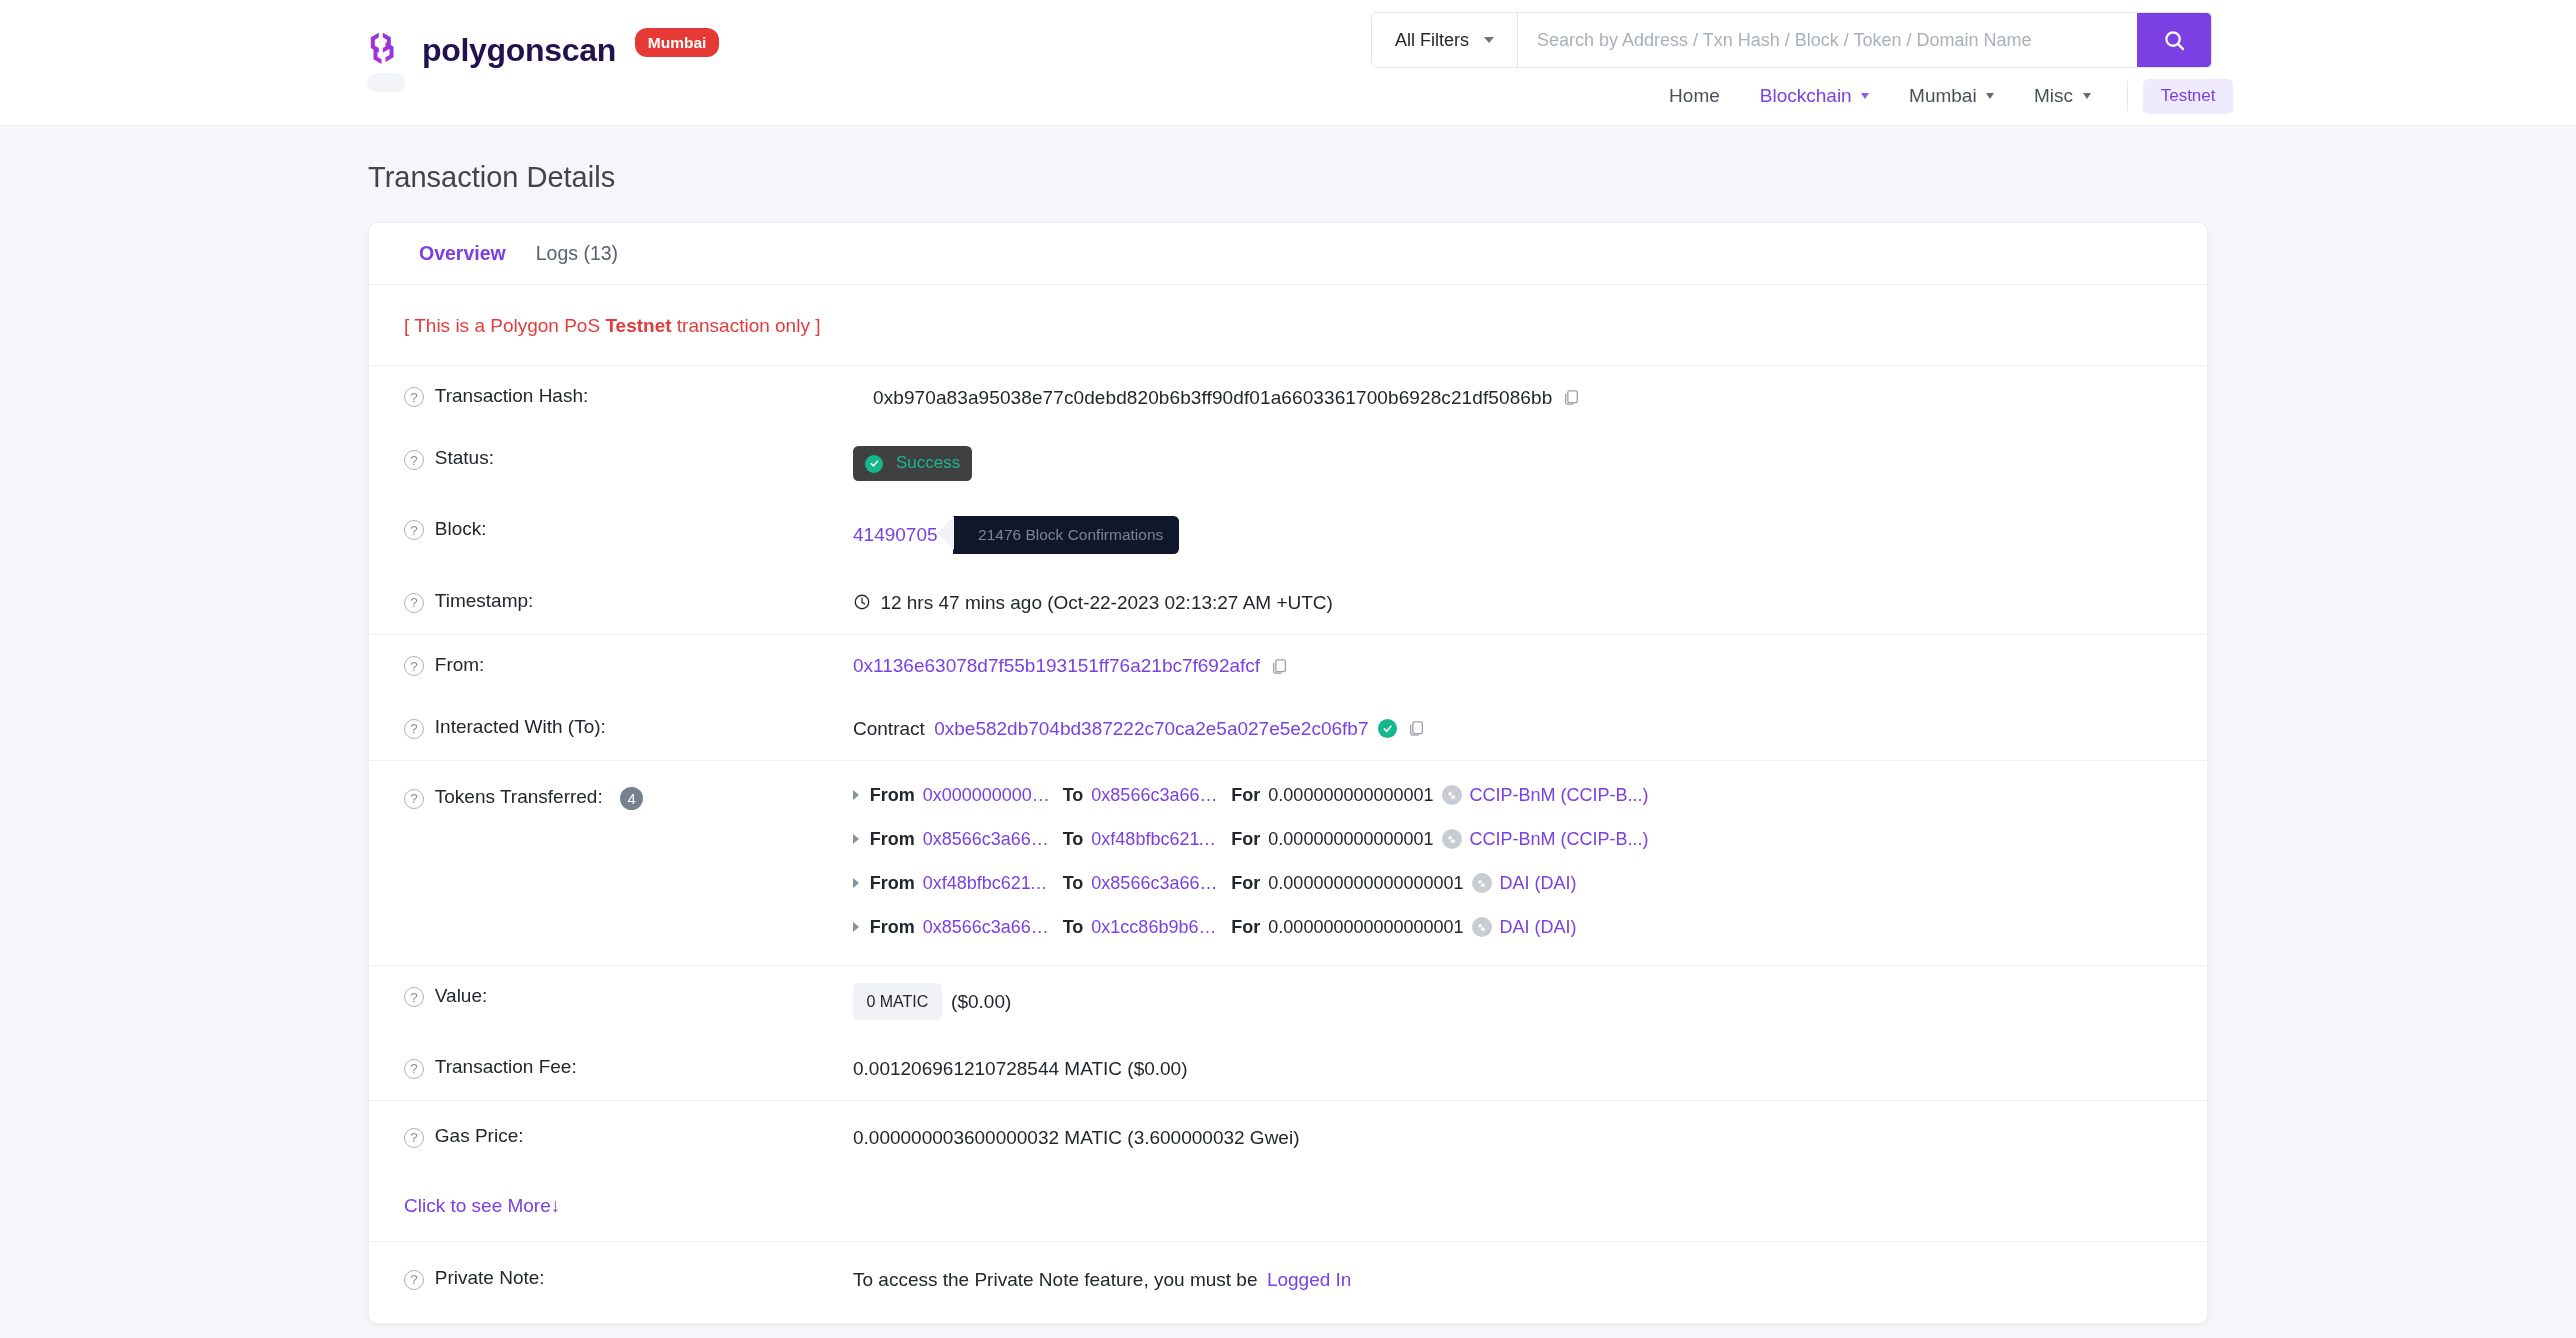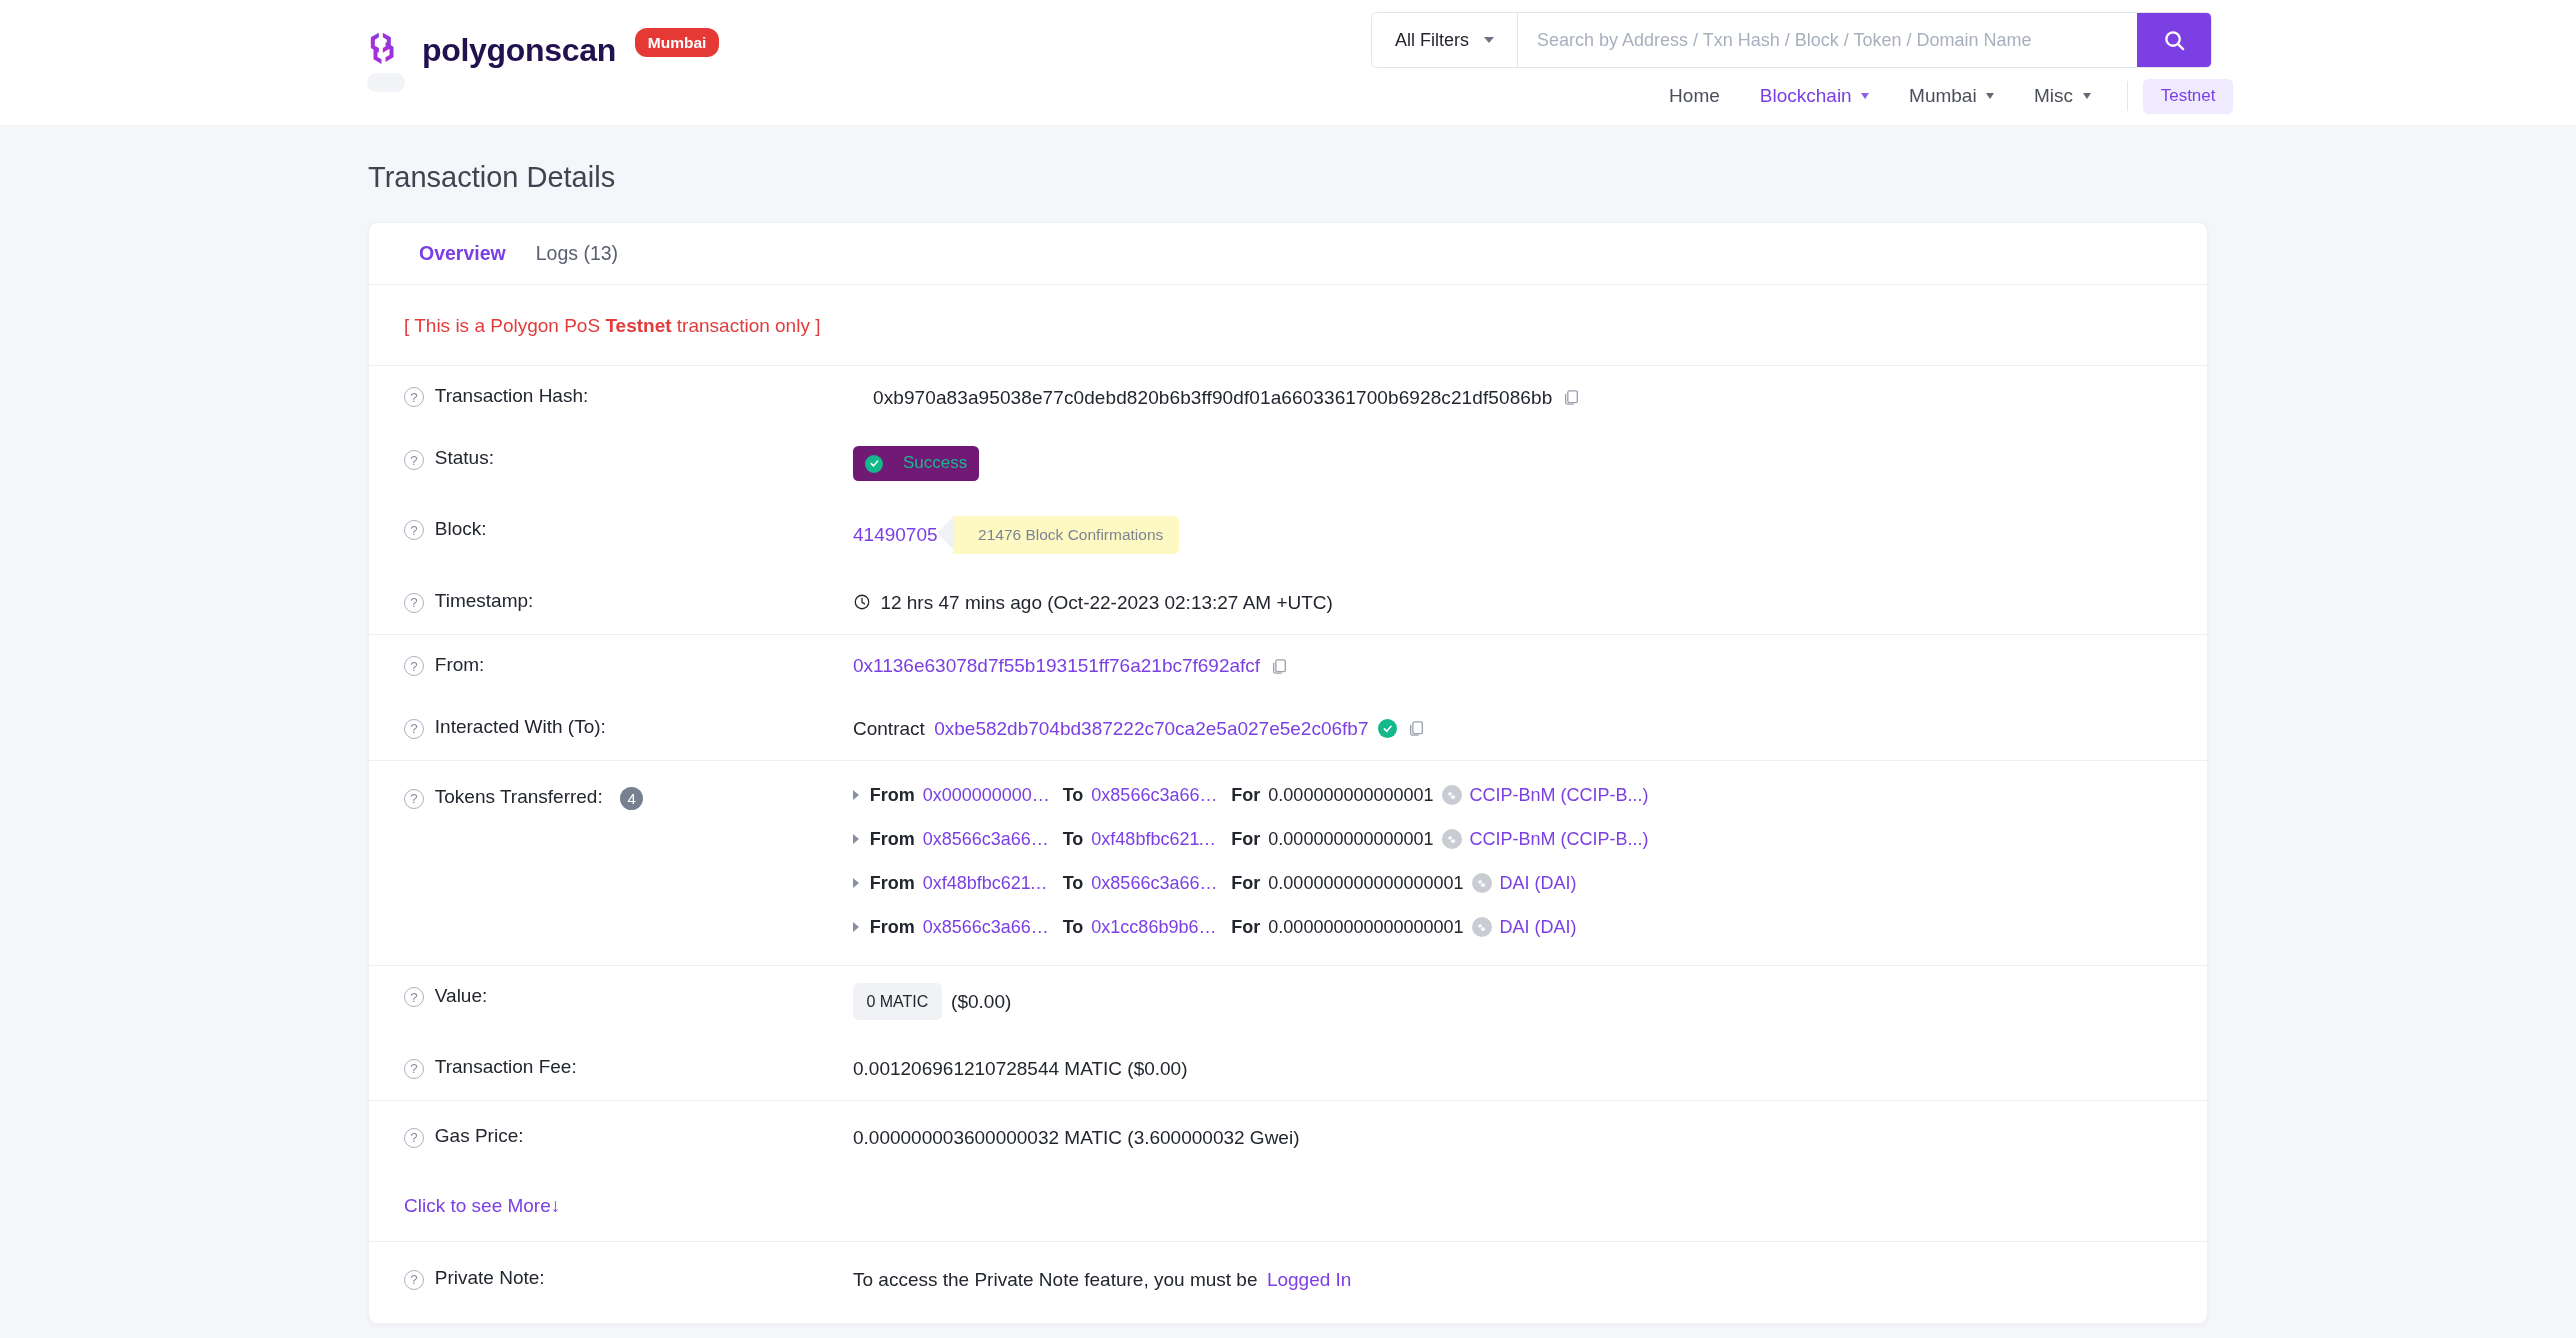--- a/index.html
+++ b/index.html
@@ -154,37 +154,37 @@
     display: flex; align-items: center; flex-wrap: wrap; gap: 9.4px;
     line-height: 1.45;
   }
   .mono-val { font-size: 19px; color: #22262e; letter-spacing: 0.1px; margin-left: 20px; }
   .link { color: #7b3fe4; text-decoration: none; cursor: pointer; }
 
   .copy-icon { width: 17.5px; height: 19px; flex-shrink: 0; cursor: pointer; }
 
   
   .badge-success {
-    display: inline-flex; align-items: center; gap: 20px;
-    background: #701a75; border-radius: 5.4px;
+    display: inline-flex; align-items: center; gap: 13px;
+    background: #404040; border-radius: 5.4px;
     padding: 5.4px 12px;
   }
   .check-circle {
     width: 18px; height: 18px; border-radius: 50%;
     background: #14b88a; display: flex; align-items: center; justify-content: center;
   }
   .check-circle svg { width: 10.8px; height: 10.8px; }
   .badge-success span { font-size: 17px; color: #19b98c; }
 
   
   .block-line { display: flex; align-items: center; gap: 0; }
   .block-num { font-size: 19px; color: #7b3fe4; cursor: pointer; }
   .confirm-chip {
     position: relative; margin-left: 15px;
-    background: #fef9c3; color: #7c8494;
+    background: #0f172a; color: #7c8494;
     font-size: 15.5px; padding: 7.4px 16px 7.4px 25.5px;
     border-radius: 0 5.4px 5.4px 0;
   }
   .confirm-chip::before {
     content: ""; position: absolute; left: -16px; top: 0;
     width: 0; height: 0;
     border-top: 17px solid transparent;
     border-bottom: 17px solid transparent;
     border-right: 17px solid #f1f2f5;
   }

